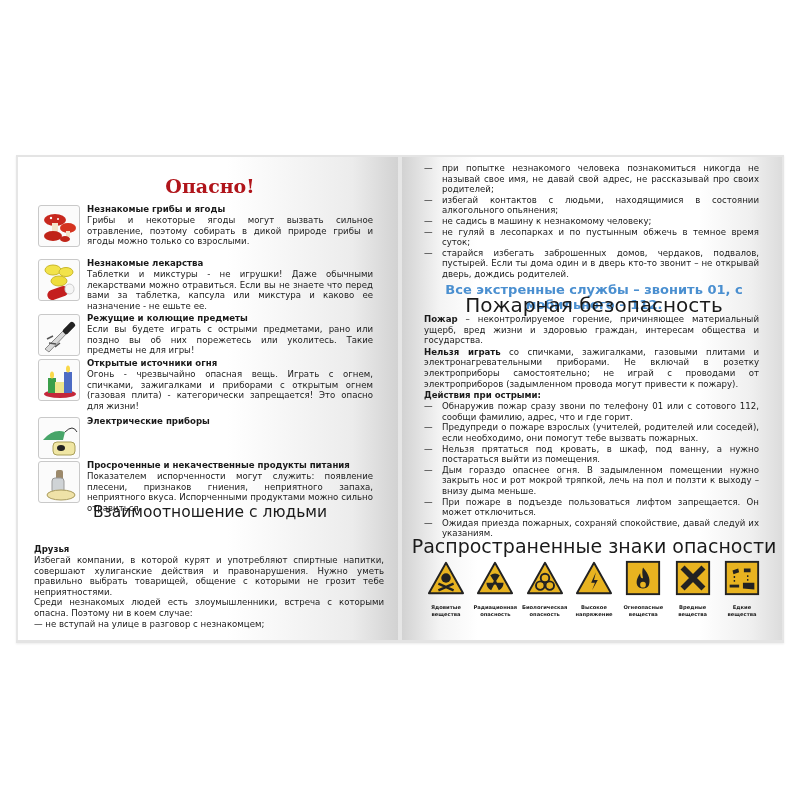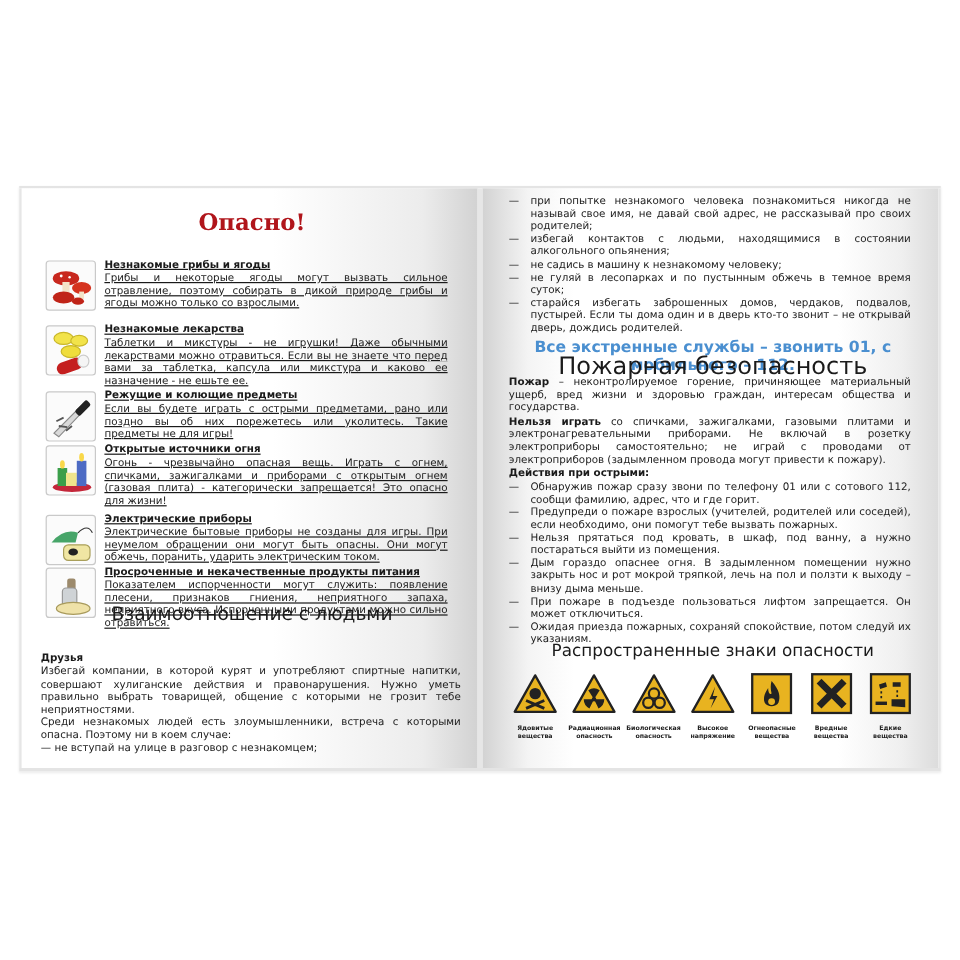--- a/index.html
+++ b/index.html
@@ -25,21 +25,21 @@
   }
 
   .txt { font-size: 8.6px; line-height: 10.6px; text-align: justify; }
   .hdr { font-weight: bold; font-size: 8.6px; line-height: 11px; }
 
   
   .danger-title {
     position: absolute; left: 0; width: 384px; top: 18px; text-align: center;
     font-family: "DejaVu Serif", serif; font-weight: bold; font-size: 19px; color: #b0151b;
   }
-  .hazard-list { position: absolute; left: 20px; top: 59px; width: 335px; text-decoration: underline; }
+  .hazard-list { position: absolute; left: 20px; top: 47px; width: 335px; }
   .hz { position: relative; display: flex; }
   .hz-icon {
     width: 42px; height: 42px; border: 1px solid #c9c9c9; border-radius: 3px; background: #fbfbfb;
     flex: none; margin-right: 7px; margin-top: 1px; position: relative; overflow: hidden;
   }
   .hz-body { flex: 1; }
 
   .section-title {
     position: absolute; left: 0; width: 384px; text-align: center;
     font-size: 15.5px; color: #1a1a1a;
@@ -141,21 +141,20 @@
         <div class="hz-icon">
           <svg viewBox="0 0 42 42" width="42" height="42">
             <path d="M4 22 Q14 10 26 14 L24 22 Z" fill="#47a569"></path>
             <path d="M26 14 Q34 6 38 14" stroke="#333" fill="none"></path>
             <rect x="14" y="24" width="22" height="13" rx="4" fill="#f0e6a3" stroke="#a99f5a"></rect>
             <ellipse cx="22" cy="30" rx="4" ry="3" fill="#222"></ellipse>
           </svg>
         </div>
         <div class="hz-body">
           <div class="hdr">Электрические приборы</div>
-          <div class="txt">Электрические бытовые приборы не созданы для игры. При неумелом обращении они могут быть опасны. Они могут обжечь, поранить, ударить электрическим током.</div>
         </div>
       </div>
 
       <div class="hz" style="height:60px">
         <div class="hz-icon">
           <svg viewBox="0 0 42 42" width="42" height="42">
             <rect x="17" y="8" width="7" height="12" rx="2" fill="#9c8a6c"></rect>
             <rect x="13" y="16" width="12" height="15" rx="3" fill="#cfd3d6" stroke="#999"></rect>
             <ellipse cx="22" cy="33" rx="14" ry="5" fill="#efe2a8" stroke="#a89a5c"></ellipse>
           </svg>
@@ -224,25 +223,25 @@
       <div class="dash-item">
           <span class="dash txt">—</span>
           <span class="dash-text txt">Дым гораздо опаснее огня. В задымленном помещении нужно закрыть нос и рот мокрой тряпкой, лечь на пол и ползти к выходу – внизу дыма меньше.</span>
         </div>
       <div class="dash-item">
           <span class="dash txt">—</span>
           <span class="dash-text txt">При пожаре в подъезде пользоваться лифтом запрещается. Он может отключиться.</span>
         </div>
       <div class="dash-item">
           <span class="dash txt">—</span>
-          <span class="dash-text txt">Ожидая приезда пожарных, сохраняй спокойствие, потом следуй их указаниям.</span>
-        </div>
-    </div>
-
-    <div class="section-title" style="top:378px; font-size:14px">Распространенные знаки опасности</div>
+          <span class="dash-text txt">Ожидая приезда пожарных, сохраняй спокойствие, давай следуй их указаниям.</span>
+        </div>
+    </div>
+
+    <div class="section-title" style="top:378px; font-size:19px">Распространенные знаки опасности</div>
 
     <div class="signs-row">
       <div class="sign">
         <svg viewBox="0 0 40 36">
           <path d="M20 2 L38 34 L2 34 Z" fill="#e8b320" stroke="#222" stroke-width="2" stroke-linejoin="round"></path>
           <circle cx="20" cy="18" r="5" fill="#222"></circle>
             <path d="M12 24 L28 31 M28 24 L12 31" stroke="#222" stroke-width="2.5"></path>
         </svg>
         <div class="sign-label"><span>Ядовитые</span><br><span>вещества</span></div>
       </div>

